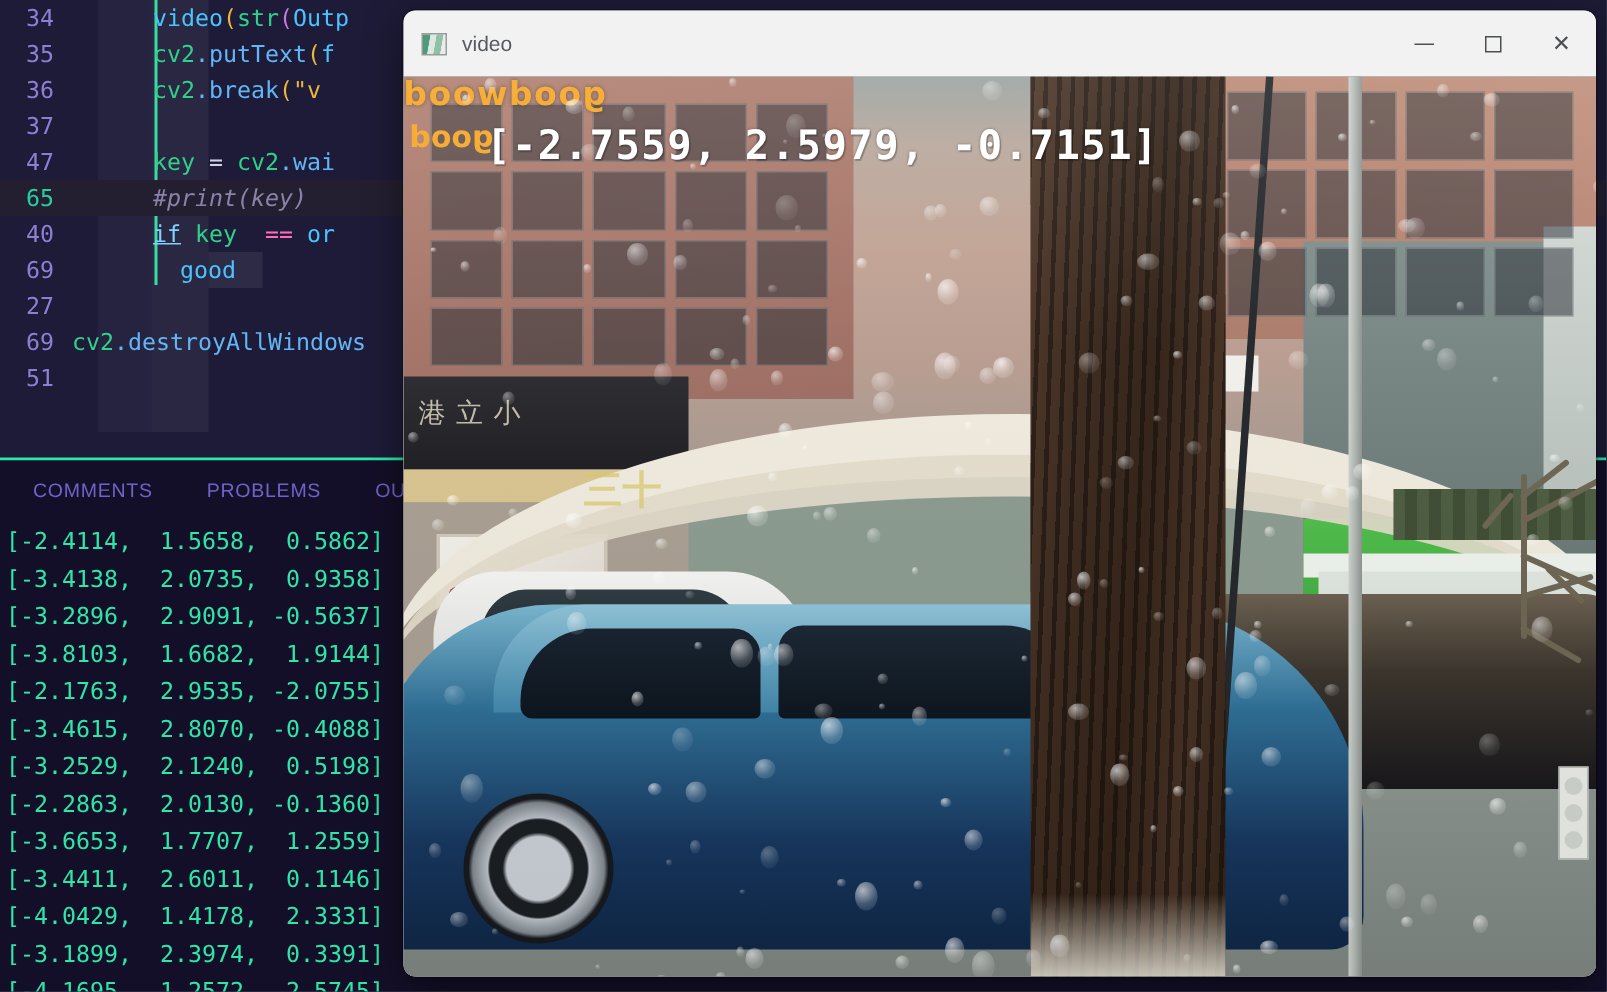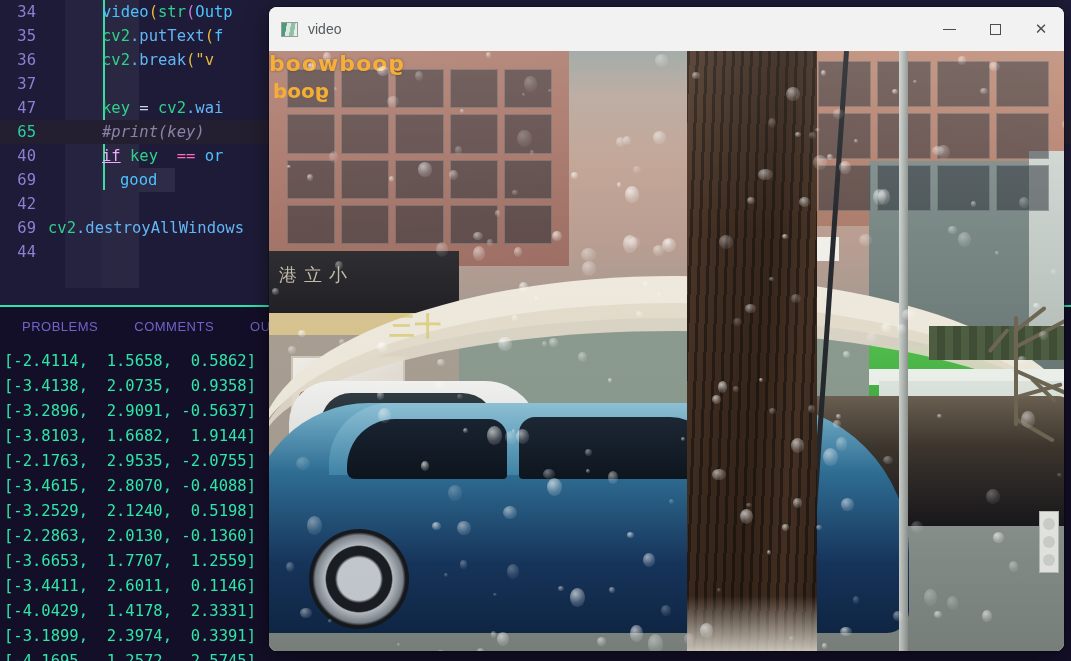--- a/index.html
+++ b/index.html
@@ -86,21 +86,21 @@
     pointer-events: none;
   }
 
   
   .t-fn   { color: #4cc2ff; }
   .t-mod  { color: #2fd18b; }
   .t-dot  { color: #62b6f5; }
   .t-par  { color: #e8b93a; }
   .t-par2 { color: #c678dd; }
   .t-str  { color: #e8b93a; }
-  .t-kw   { color: #f0abfc; text-decoration: underline; }
+  .t-kw   { color: #7dd3fc; text-decoration: underline; }
   .t-var  { color: #2fd18b; }
   .t-op   { color: #ff6bbd; }
   .t-com  { color: #8a82a8; font-style: italic; }
   .t-brk  { color: #4cc2ff; }
   .t-white{ color: #cfd3e3; }
 
   
   #panel-sep {
     position: absolute;
     left: 0; top: 305px;
@@ -365,32 +365,32 @@
     <div id="indent-shade-c"></div>
     <div id="code-lines">
         <div class="code-line"><span class="ln">34</span><span class="code-txt" style="padding-left: 54px;"><span class="t-fn">video</span><span class="t-par">(</span><span class="t-var">str</span><span class="t-par2">(</span><span class="t-brk">Outp</span></span></div>
         <div class="code-line"><span class="ln">35</span><span class="code-txt" style="padding-left: 54px;"><span class="t-mod">cv2</span><span class="t-dot">.putText</span><span class="t-par">(</span><span class="t-brk">f</span></span></div>
         <div class="code-line"><span class="ln">36</span><span class="code-txt" style="padding-left: 54px;"><span class="t-mod">cv2</span><span class="t-dot">.break</span><span class="t-par">(</span><span class="t-str">"v</span></span></div>
         <div class="code-line"><span class="ln">37</span><span class="code-txt" style="padding-left: 0px;"></span></div>
         <div class="code-line"><span class="ln">47</span><span class="code-txt" style="padding-left: 54px;"><span class="t-var">key</span><span class="t-white"> = </span><span class="t-mod">cv2</span><span class="t-dot">.wai</span></span></div>
         <div class="code-line active"><span class="ln">65</span><span class="code-txt" style="padding-left: 54px;"><span class="t-com">#print(key)</span></span></div>
         <div class="code-line"><span class="ln">40</span><span class="code-txt" style="padding-left: 54px;"><span class="t-kw">if</span><span class="t-white"> </span><span class="t-var">key</span><span class="t-white">  </span><span class="t-op">==</span><span class="t-brk"> or</span></span></div>
         <div class="code-line"><span class="ln">69</span><span class="code-txt" style="padding-left: 72px;"><span class="t-brk">good</span></span></div>
-        <div class="code-line"><span class="ln">42</span><span class="code-txt" style="padding-left: 0px;"></span></div>
+        <div class="code-line"><span class="ln">27</span><span class="code-txt" style="padding-left: 0px;"></span></div>
         <div class="code-line"><span class="ln">69</span><span class="code-txt" style="padding-left: 0px;"><span class="t-mod">cv2</span><span class="t-dot">.destroyAllWindows</span></span></div>
-        <div class="code-line"><span class="ln">44</span><span class="code-txt" style="padding-left: 0px;"></span></div>
+        <div class="code-line"><span class="ln">51</span><span class="code-txt" style="padding-left: 0px;"></span></div>
       </div>
   </div>
 
   <div id="panel-sep"></div>
 
   <div id="panel">
     <div id="panel-tabs">
+        <div class="panel-tab">COMMENTS</div>
         <div class="panel-tab">PROBLEMS</div>
-        <div class="panel-tab">COMMENTS</div>
         <div class="panel-tab">OUTPUT</div>
       </div>
     <div id="panel-output"><div class="out-line">[-2.4114,  1.5658,  0.5862]</div><div class="out-line">[-3.4138,  2.0735,  0.9358]</div><div class="out-line">[-3.2896,  2.9091, -0.5637]</div><div class="out-line">[-3.8103,  1.6682,  1.9144]</div><div class="out-line">[-2.1763,  2.9535, -2.0755]</div><div class="out-line">[-3.4615,  2.8070, -0.4088]</div><div class="out-line">[-3.2529,  2.1240,  0.5198]</div><div class="out-line">[-2.2863,  2.0130, -0.1360]</div><div class="out-line">[-3.6653,  1.7707,  1.2559]</div><div class="out-line">[-3.4411,  2.6011,  0.1146]</div><div class="out-line">[-4.0429,  1.4178,  2.3331]</div><div class="out-line">[-3.1899,  2.3974,  0.3391]</div><div class="out-line">[-4.1695,  1.2572,  2.5745]</div></div>
 
   </div>
 </div>
 
 <div id="video-window">
 
   <div id="video-titlebar">
@@ -703,14 +703,15 @@
           <div class="drop" style="width: 8.8px; height: 9.8px; left: 309px; top: 301px; opacity: 0.5;"></div>
           <div class="drop" style="width: 10.1px; height: 10.8px; left: 392px; top: 554px; opacity: 0.35;"></div>
           <div class="drop" style="width: 4.8px; height: 5.8px; left: 273px; top: 290px; opacity: 0.46;"></div>
           <div class="drop" style="width: 13.5px; height: 11.4px; left: 443px; top: 418px; opacity: 0.72;"></div>
           <div class="drop" style="width: 14.9px; height: 11.2px; left: 489px; top: 118px; opacity: 0.63;"></div>
           <div class="drop" style="width: 6.6px; height: 6.9px; left: 513px; top: 473px; opacity: 0.8;"></div>
         </div>
       <div id="scene-tint"></div>
     </div>
 
+    <div id="video-overlay-text">[-2.7559, 2.5979, -0.7151]</div>
   </div>
 </div>
 
 </body></html>

